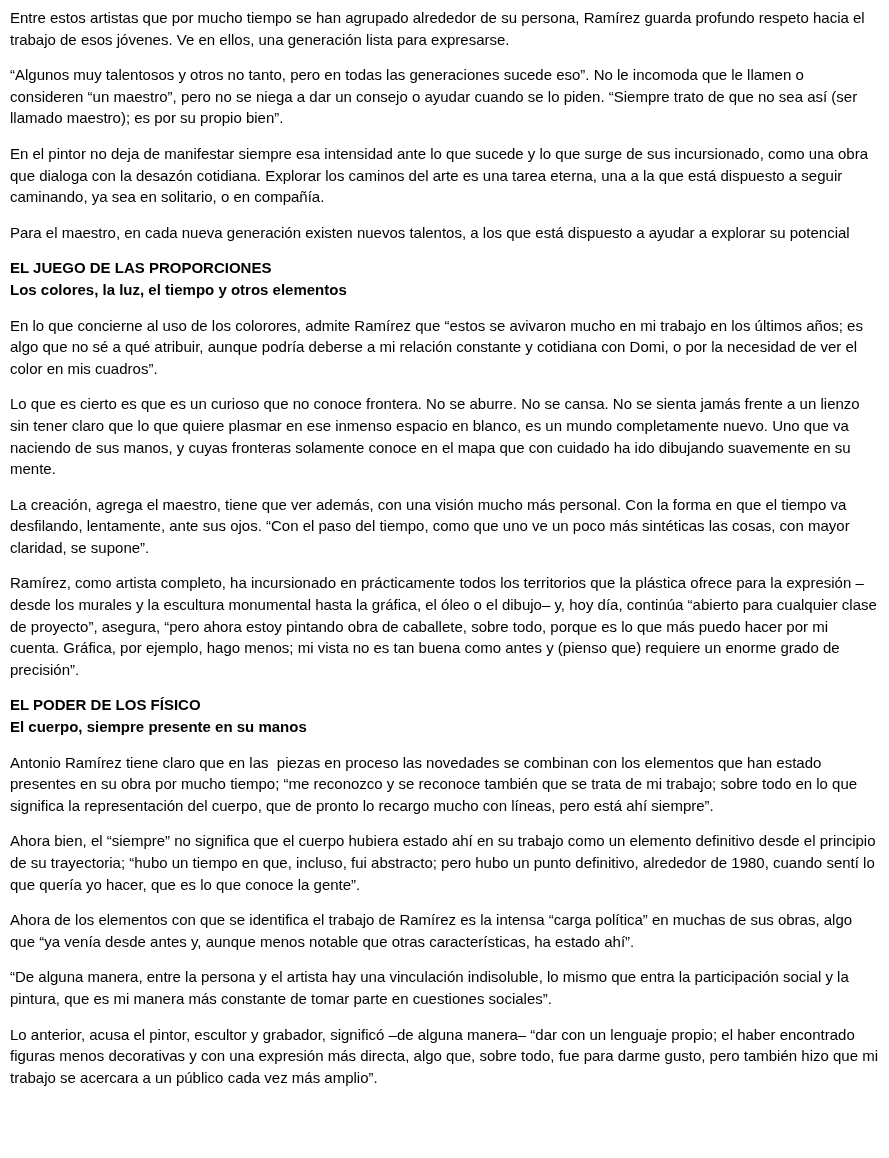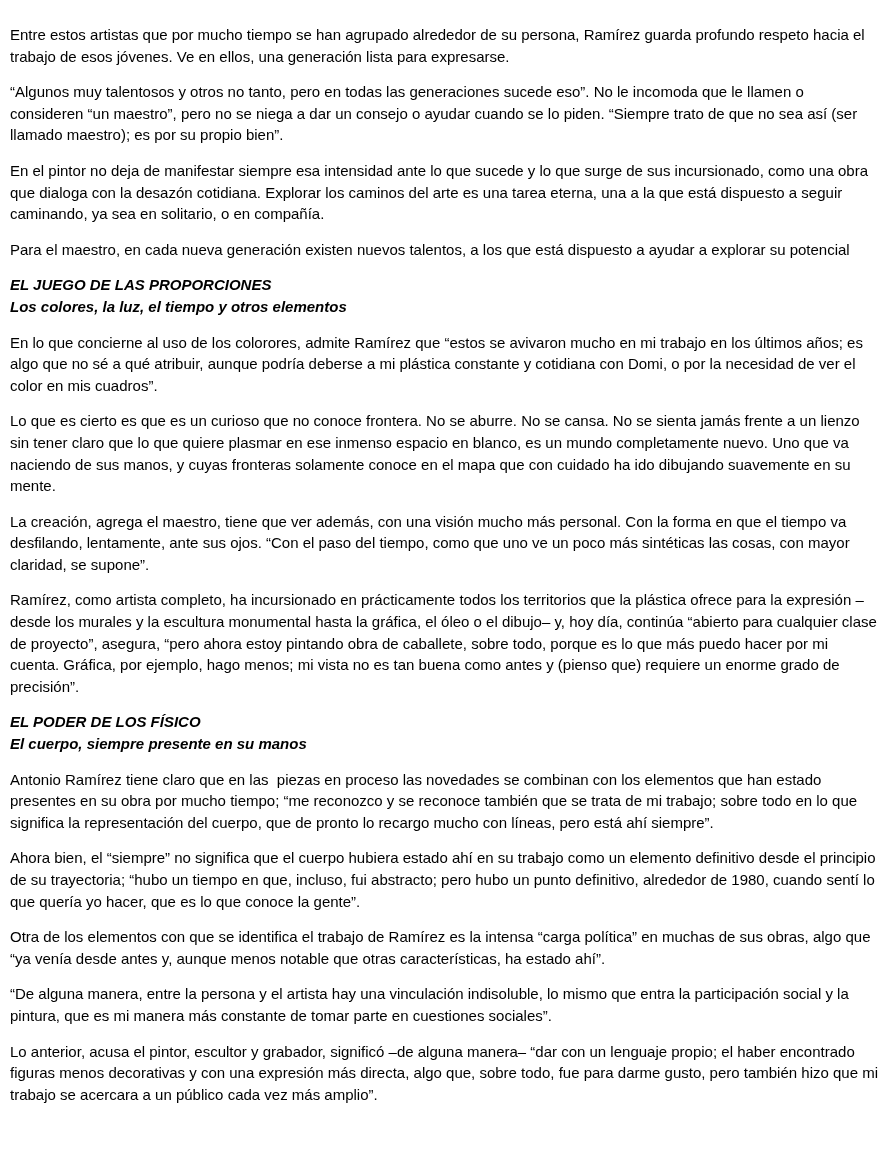--- a/index.html
+++ b/index.html
@@ -4,62 +4,61 @@
 <style>
   html, body {
     margin: 0;
     padding: 0;
     background: #ffffff;
   }
   .page {
     box-sizing: border-box;
     width: 889px;
     min-height: 1158px;
-    padding: 24px 10px 10px 10px;
+    padding: 7px 10px 10px 10px;
     background: #ffffff;
     color: #000000;
     font-family: "Liberation Sans", "DejaVu Sans", sans-serif;
     font-size: 15px;
     line-height: 21.6px;
   }
   .para {
     margin: 0 0 14px 0;
     white-space: pre-wrap;
   }
   .heading-block {
     margin: 7px 0 14px 0;
     font-weight: bold;
-    font-style: italic;
   }
   .heading-block div {
     margin: 0;
   }
 </style>
 </head>
 <body>
 
 <div class="page">
   <p class="para">Entre estos artistas que por mucho tiempo se han agrupado alrededor de su persona, Ramírez guarda profundo respeto hacia el trabajo de esos jóvenes. Ve en ellos, una generación lista para expresarse.</p>
   <p class="para">“Algunos muy talentosos y otros no tanto, pero en todas las generaciones sucede eso”. No le incomoda que le llamen o consideren “un maestro”, pero no se niega a dar un consejo o ayudar cuando se lo piden. “Siempre trato de que no sea así (ser llamado maestro); es por su propio bien”.</p>
   <p class="para">En el pintor no deja de manifestar siempre esa intensidad ante lo que sucede y lo que surge de sus incursionado, como una obra que dialoga con la desazón cotidiana. Explorar los caminos del arte es una tarea eterna, una a la que está dispuesto a seguir caminando, ya sea en solitario, o en compañía.</p>
   <p class="para">Para el maestro, en cada nueva generación existen nuevos talentos, a los que está dispuesto a ayudar a explorar su potencial</p>
 
   <div class="heading-block">
     <div>EL JUEGO DE LAS PROPORCIONES</div>
     <div>Los colores, la luz, el tiempo y otros elementos</div>
   </div>
 
-  <p class="para">En lo que concierne al uso de los colorores, admite Ramírez que “estos se avivaron mucho en mi trabajo en los últimos años; es algo que no sé a qué atribuir, aunque podría deberse a mi plástica constante y cotidiana con Domi, o por la necesidad de ver el color en mis cuadros”.</p>
+  <p class="para">En lo que concierne al uso de los colorores, admite Ramírez que “estos se avivaron mucho en mi trabajo en los últimos años; es algo que no sé a qué atribuir, aunque podría deberse a mi relación constante y cotidiana con Domi, o por la necesidad de ver el color en mis cuadros”.</p>
   <p class="para">Lo que es cierto es que es un curioso que no conoce frontera. No se aburre. No se cansa. No se sienta jamás frente a un lienzo sin tener claro que lo que quiere plasmar en ese inmenso espacio en blanco, es un mundo completamente nuevo. Uno que va naciendo de sus manos, y cuyas fronteras solamente conoce en el mapa que con cuidado ha ido dibujando suavemente en su mente.</p>
   <p class="para">La creación, agrega el maestro, tiene que ver además, con una visión mucho más personal. Con la forma en que el tiempo va desfilando, lentamente, ante sus ojos. “Con el paso del tiempo, como que uno ve un poco más sintéticas las cosas, con mayor claridad, se supone”.</p>
   <p class="para">Ramírez, como artista completo, ha incursionado en prácticamente todos los territorios que la plástica ofrece para la expresión –desde los murales y la escultura monumental hasta la gráfica, el óleo o el dibujo– y, hoy día, continúa “abierto para cualquier clase de proyecto”, asegura, “pero ahora estoy pintando obra de caballete, sobre todo, porque es lo que más puedo hacer por mi cuenta. Gráfica, por ejemplo, hago menos; mi vista no es tan buena como antes y (pienso que) requiere un enorme grado de precisión”.</p>
 
   <div class="heading-block">
     <div>EL PODER DE LOS FÍSICO</div>
     <div>El cuerpo, siempre presente en su manos</div>
   </div>
 
   <p class="para">Antonio Ramírez tiene claro que en las  piezas en proceso las novedades se combinan con los elementos que han estado presentes en su obra por mucho tiempo; “me reconozco y se reconoce también que se trata de mi trabajo; sobre todo en lo que significa la representación del cuerpo, que de pronto lo recargo mucho con líneas, pero está ahí siempre”.</p>
   <p class="para">Ahora bien, el “siempre” no significa que el cuerpo hubiera estado ahí en su trabajo como un elemento definitivo desde el principio de su trayectoria; “hubo un tiempo en que, incluso, fui abstracto; pero hubo un punto definitivo, alrededor de 1980, cuando sentí lo que quería yo hacer, que es lo que conoce la gente”.</p>
-  <p class="para">Otra de los elementos con que se identifica el trabajo de Ramírez es la intensa “carga política” en muchas de sus obras, algo que “ya venía desde antes y, aunque menos notable que otras características, ha estado ahí”.</p>
+  <p class="para">Ahora de los elementos con que se identifica el trabajo de Ramírez es la intensa “carga política” en muchas de sus obras, algo que “ya venía desde antes y, aunque menos notable que otras características, ha estado ahí”.</p>
   <p class="para">“De alguna manera, entre la persona y el artista hay una vinculación indisoluble, lo mismo que entra la participación social y la pintura, que es mi manera más constante de tomar parte en cuestiones sociales”.</p>
   <p class="para">Lo anterior, acusa el pintor, escultor y grabador, significó –de alguna manera– “dar con un lenguaje propio; el haber encontrado figuras menos decorativas y con una expresión más directa, algo que, sobre todo, fue para darme gusto, pero también hizo que mi trabajo se acercara a un público cada vez más amplio”.</p>
 </div>
 
 </body></html>

